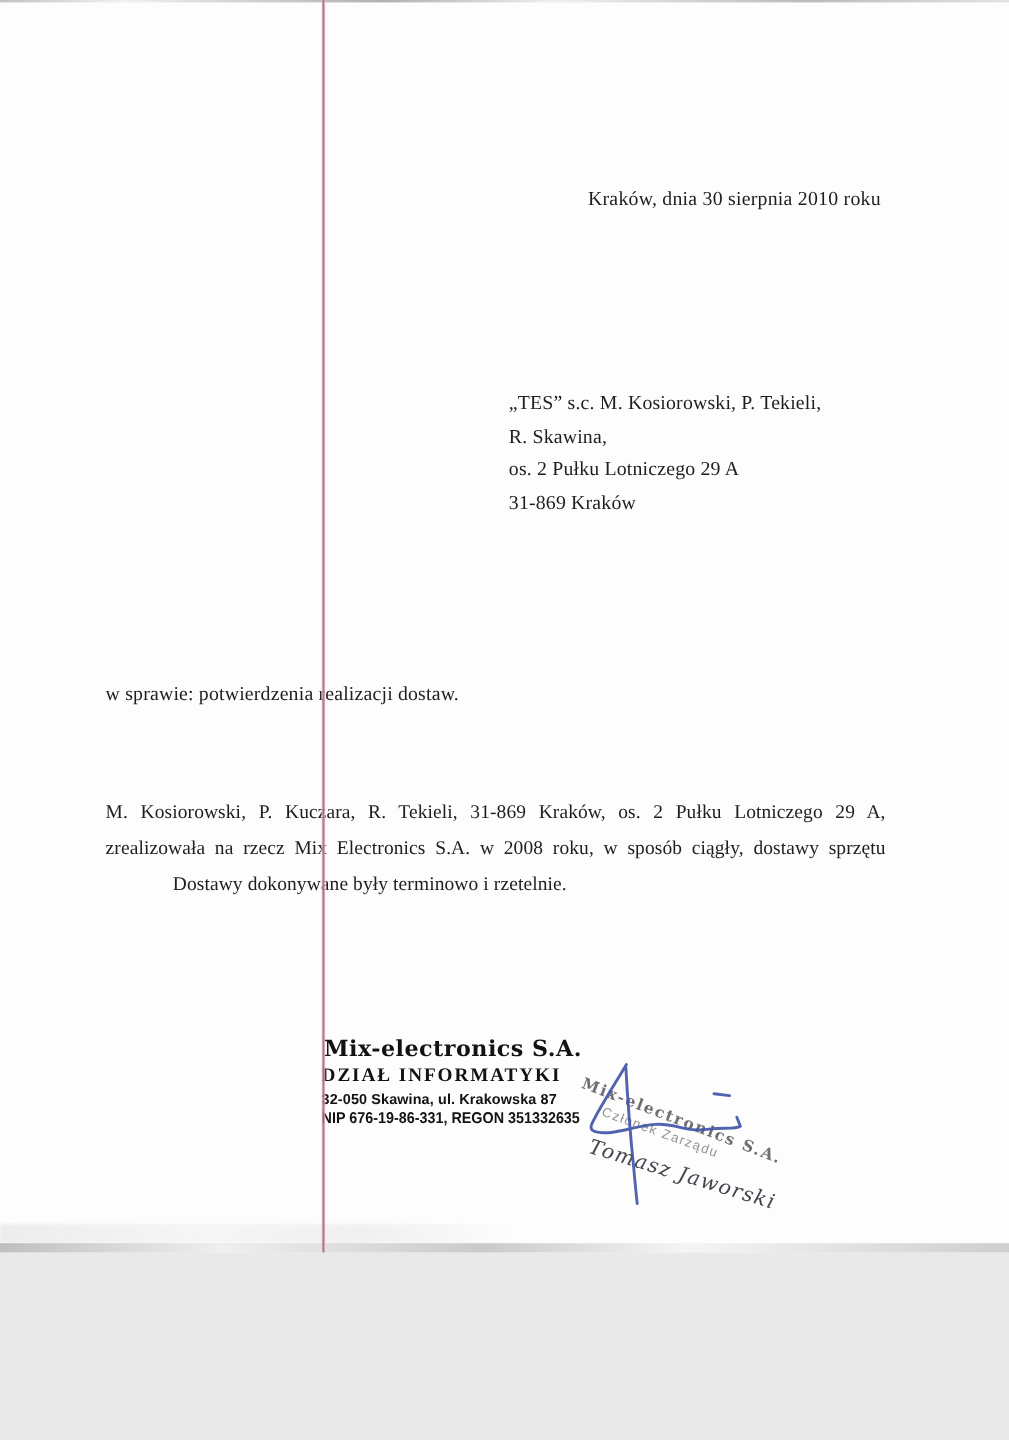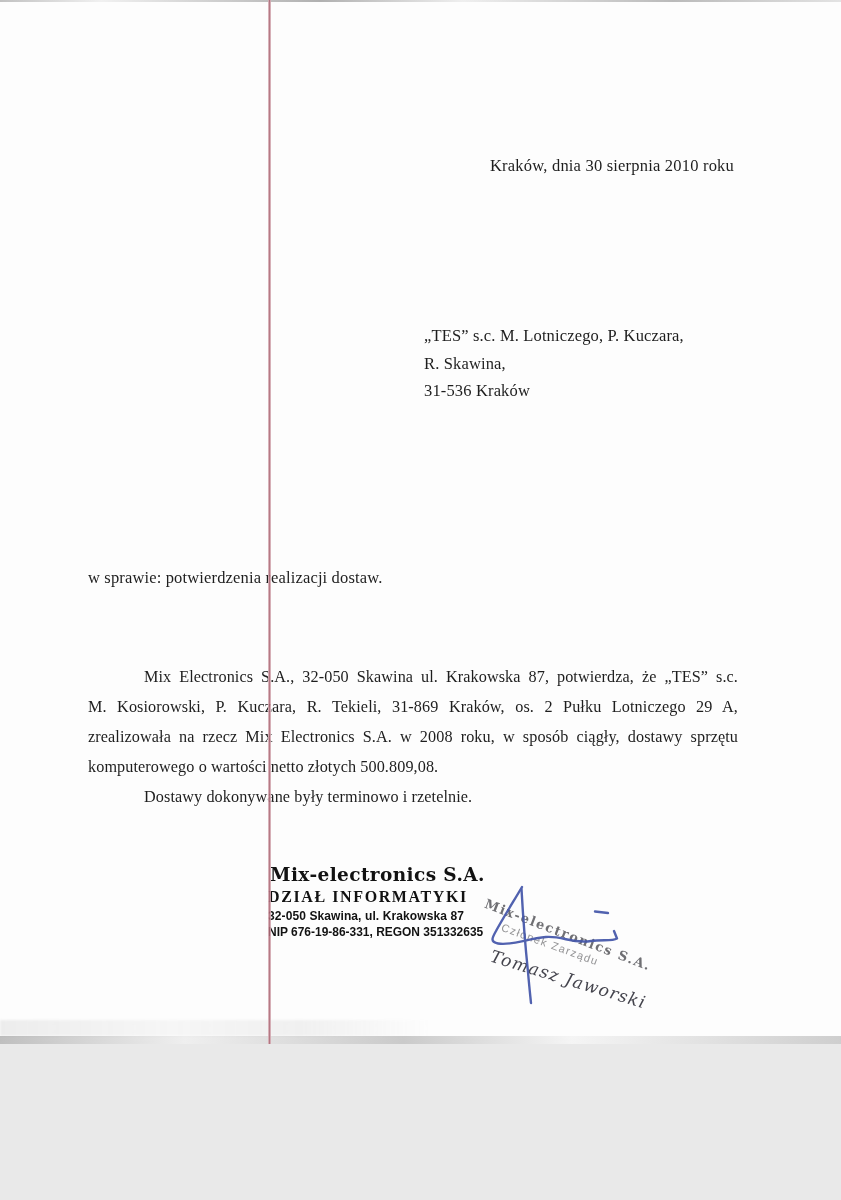--- a/index.html
+++ b/index.html
@@ -103,32 +103,31 @@
 </head>
 <body>
 
 <div class="page">
 
   <div class="scan-top-edge"></div>
 
   <div class="dateline">Kraków, dnia 30 sierpnia 2010 roku</div>
 
   <div class="recipient">
-    <div>„TES” s.c. M. Lotniczego, P. Kuczara,</div>
+    <div>„TES” s.c. M. Kosiorowski, P. Tekieli,</div>
     <div>R. Skawina,</div>
-    <div>31-536 Kraków</div>
+    <div>os. 2 Pułku Lotniczego 29 A</div>
+    <div>31-869 Kraków</div>
   </div>
 
   <div class="subject">w sprawie: potwierdzenia realizacji dostaw.</div>
 
   <div class="body-par">
-    <div class="jline indent">Mix Electronics S.A., 32-050 Skawina ul. Krakowska 87, potwierdza, że „TES” s.c.</div>
     <div class="jline">M. Kosiorowski, P. Kuczara, R. Tekieli, 31-869 Kraków, os. 2 Pułku Lotniczego 29 A,</div>
     <div class="jline">zrealizowała na rzecz Mix Electronics S.A. w 2008 roku, w sposób ciągły, dostawy sprzętu</div>
-    <div class="lline">komputerowego o wartości netto  złotych 500.809,08.</div>
     <div class="lline indent">Dostawy dokonywane były terminowo i rzetelnie.</div>
   </div>
 
   <div class="stamp">
     <div class="s1">Mix-electronics S.A.</div>
     <div class="s2">DZIAŁ INFORMATYKI</div>
     <div class="s3">32-050 Skawina, ul. Krakowska 87</div>
     <div class="s4">NIP 676-19-86-331, REGON 351332635</div>
   </div>
 

